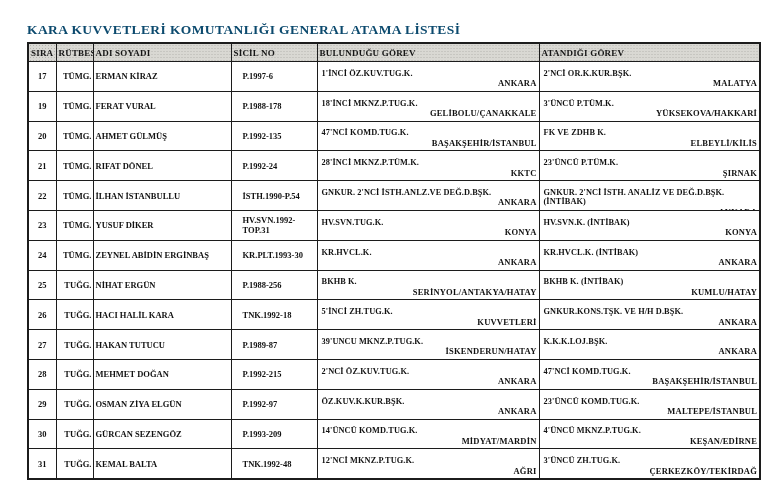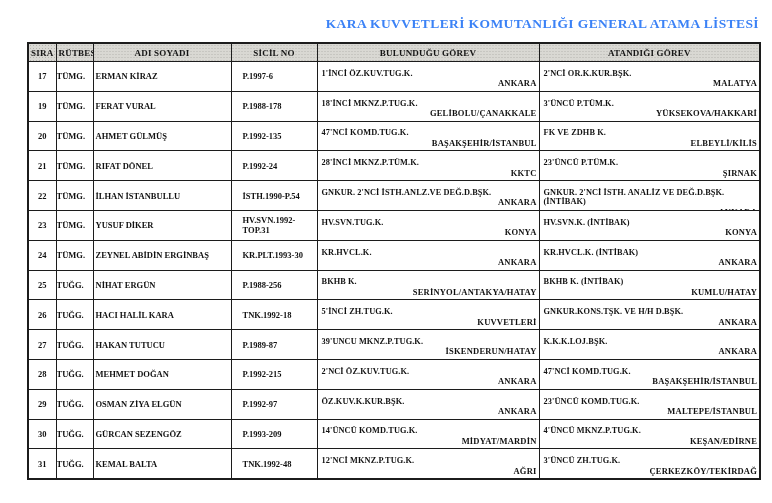--- a/index.html
+++ b/index.html
@@ -4,45 +4,45 @@
 <style>
   html,body{margin:0;padding:0;}
   body{
     width:772px;height:503px;background:#ffffff;overflow:hidden;
     font-family:"Liberation Serif","DejaVu Serif",serif;
     -webkit-font-smoothing:antialiased;
     color:#111;
   }
   .page{position:relative;width:772px;height:503px;}
   .doc-title{
-    position:absolute;top:16px;left:27px;width:732px;
-    text-align:right;font-weight:bold;font-size:13.5px;letter-spacing:.4px;
-    color:#3b82f6;
+    position:absolute;top:22px;left:27px;width:732px;
+    text-align:left;font-weight:bold;font-size:13.5px;letter-spacing:.4px;
+    color:#0c4a6e;
   }
   table.atama{
     position:absolute;top:42px;left:27px;width:732px;
     border-collapse:collapse;table-layout:fixed;
     border:2px solid #1c1c1c;
   }
   table.atama th, table.atama td{
     border:1px solid #1c1c1c;
     font-weight:bold;
     overflow:hidden;
   }
   table.atama th{
     height:17px;
     font-size:9px;letter-spacing:.2px;color:#151515;
     background-color:#d9d8d3;
     background-image:radial-gradient(#b4b3ae .6px, transparent .7px);
     background-size:3px 3px;
-    text-align:center;vertical-align:middle;padding:0 2px;margin-left:16px;
+    text-align:left;vertical-align:middle;padding:0 2px;margin-left:16px;
   }
   table.atama td{height:26.8px;font-size:8.5px;vertical-align:middle;}
   td.c-sira{text-align:center;}
-  td.c-rutbe{padding-left:0;}
+  td.c-rutbe{padding-left:0;text-align:right;}
   td.c-ad{padding-left:2px;}
   td.c-sicil{padding-left:11px;}
   td.c-gorev{padding:0;vertical-align:top;}
   .gorev-wrap{
     display:flex;flex-direction:column;justify-content:space-between;
     height:19px;box-sizing:border-box;padding:2px 2px 1px 4px;
   }
   .gorev-unit{font-size:8.3px;line-height:1.12;text-align:left;letter-spacing:.1px;}
   .gorev-yer{font-size:8.5px;text-align:right;letter-spacing:.2px;}
   

